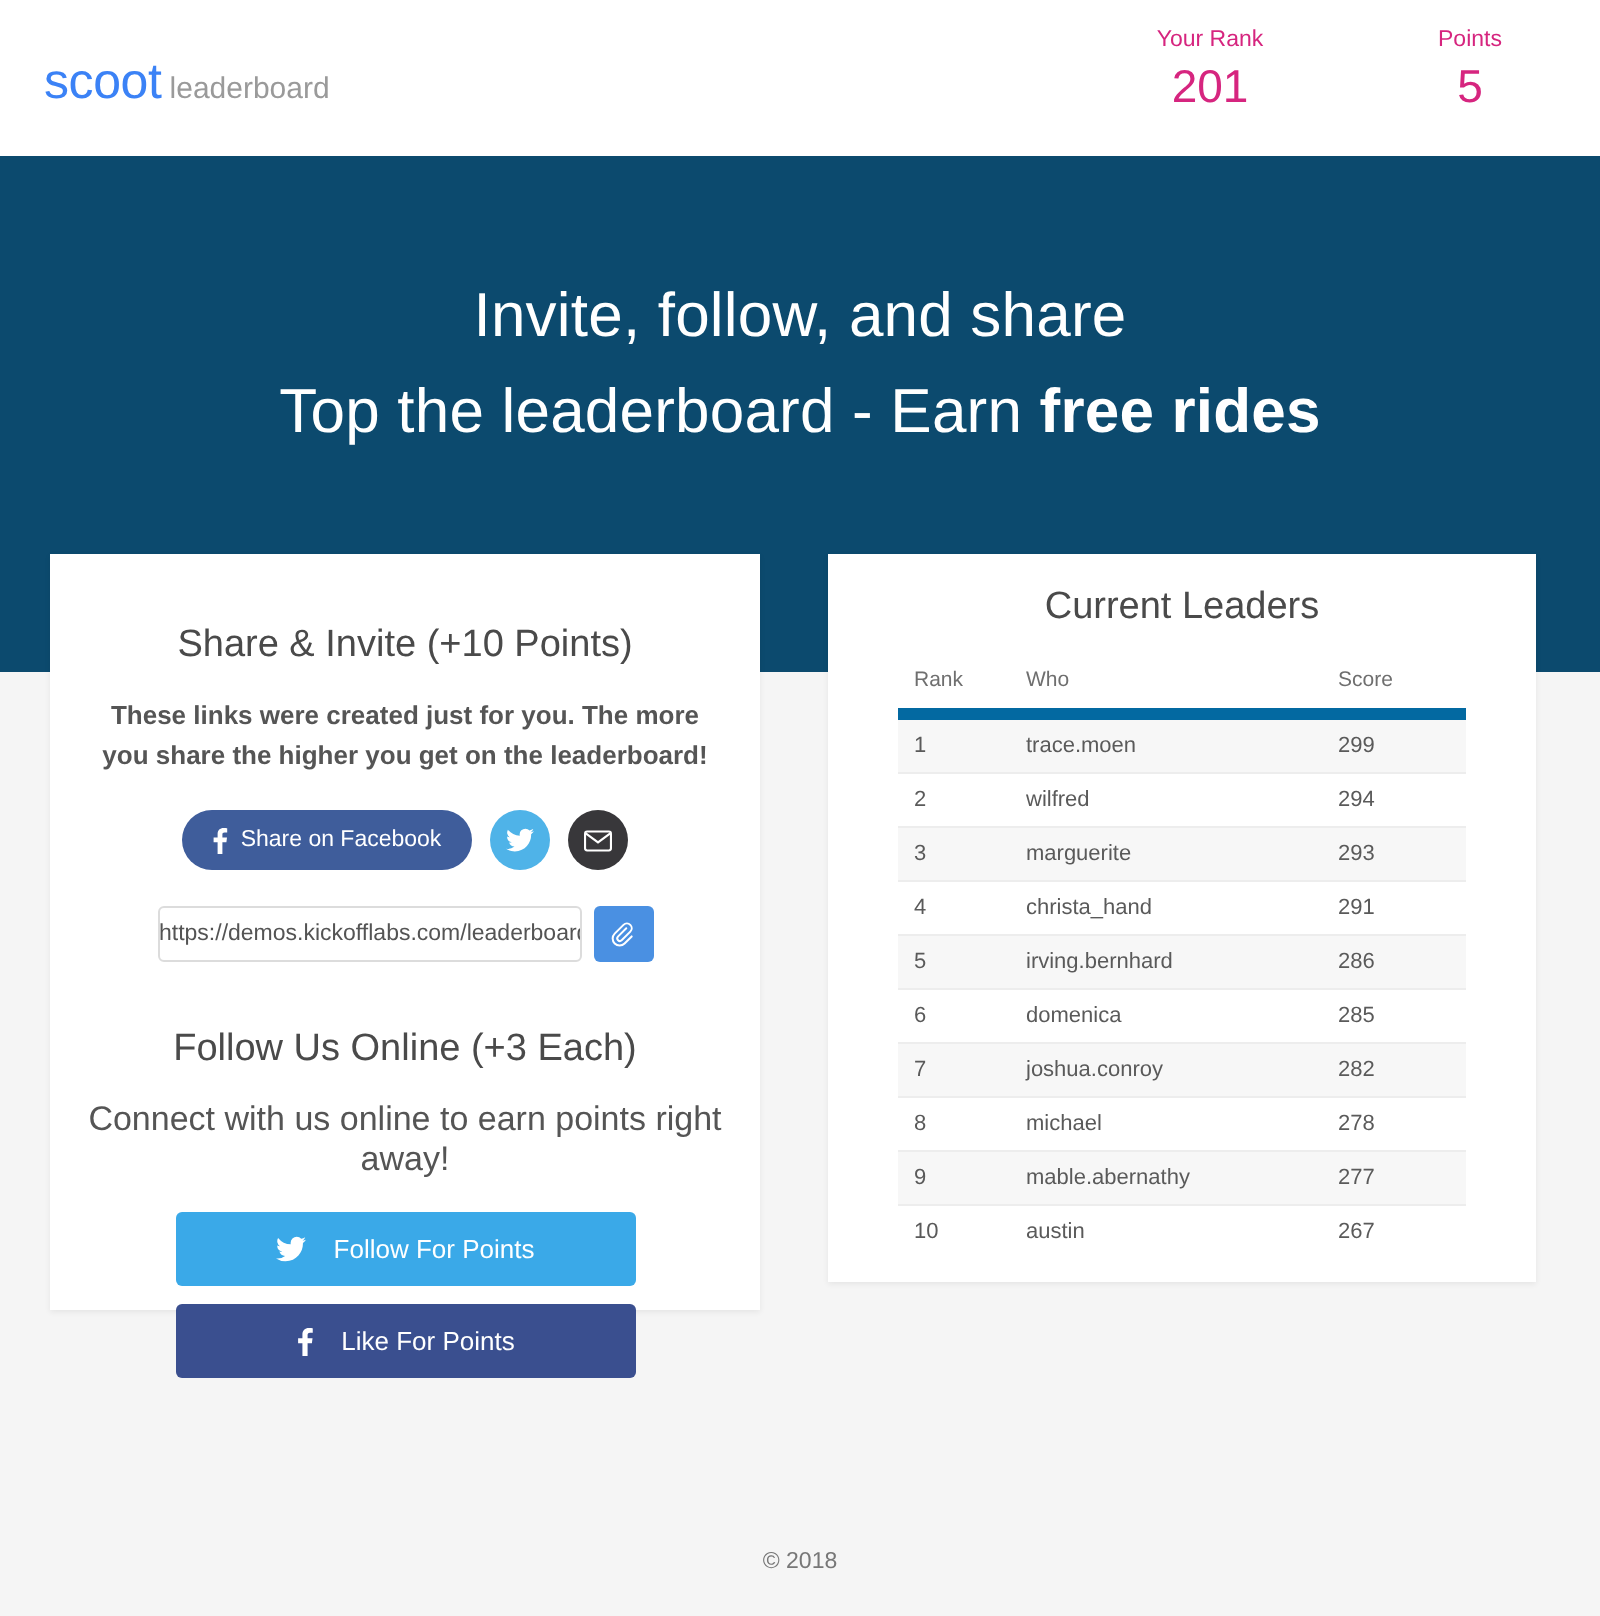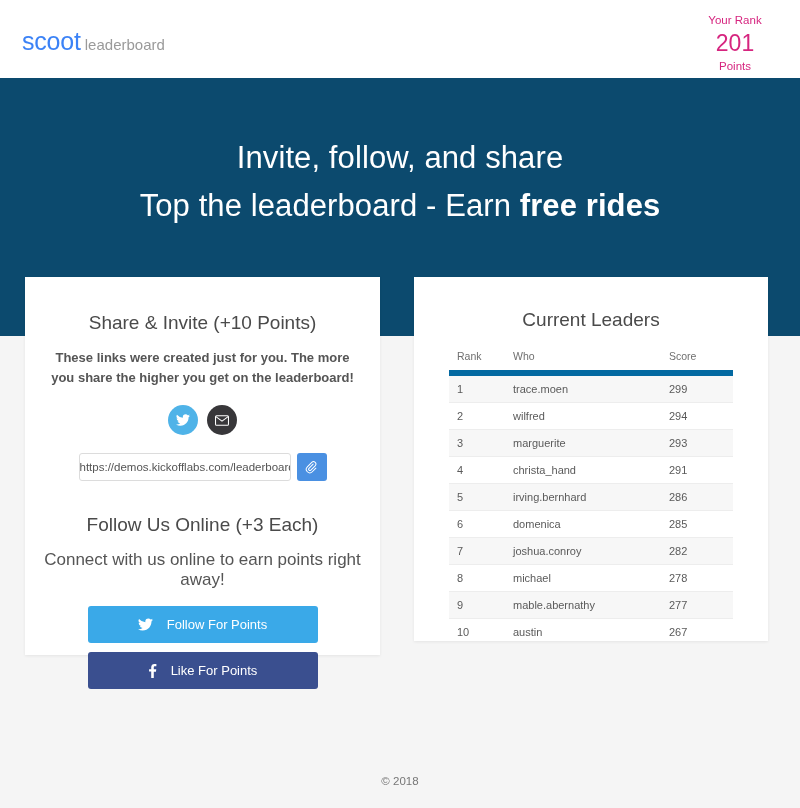--- a/index.html
+++ b/index.html
@@ -47,21 +47,20 @@
     color: #9a9a9a;
     margin-left: 4px;
     font-weight: 400;
   }
 
   .header-stats {
     position: absolute;
     right: 0;
     top: 12px;
     display: flex;
-    flex-direction: column;
   }
   .stat {
     width: 130px;
     text-align: center;
   }
   .stat-label {
     font-size: 11.5px;
     color: #d6257f;
     line-height: 16px;
   }
@@ -230,21 +229,21 @@
     display: inline-flex;
     align-items: center;
     justify-content: center;
     gap: 14px;
     cursor: pointer;
   }
   .wide-tw { background: #3aa9e8; }
   .wide-fb { background: #3a4f8f; }
 
   
-  .leaders-title { margin-top: 32px; }
+  .leaders-title { margin-top: 16px; }
 
   .leader-table {
     margin: 19px auto 0 auto;
     width: 284px;
     border-collapse: collapse;
   }
   .leader-table th {
     text-align: left;
     font-size: 10.5px;
     font-weight: 400;
@@ -307,20 +306,28 @@
   </div>
 </section>
 
 <section class="card card-left">
 
   <h2 class="card-title share-title">Share &amp; Invite (+10 Points)</h2>
   <p class="share-desc">These links were created just for you. The more you share the higher you get on the leaderboard!</p>
 
   <div class="social-row">
 
+    <button class="btn-fb-share">
+      <span>
+        <svg width="8" height="13" viewBox="0 0 8 13" aria-hidden="true">
+          <path fill="#ffffff" d="M5.2 13V7.1h2l.3-2.3H5.2V3.3c0-.66.18-1.1 1.13-1.1H7.6V.1C7.35.07 6.62 0 5.78 0 4 0 2.8 1.08 2.8 3.07v1.71H.8v2.3h2V13h2.4z"></path>
+        </svg>
+      </span>
+      <span>Share on Facebook</span>
+    </button>
 
     <button class="circle-btn circle-tw">
       <span>
         <svg width="14" height="12" viewBox="0 0 16 13" aria-hidden="true">
           <path fill="#ffffff" d="M16 1.54c-.59.26-1.22.44-1.88.52.68-.4 1.2-1.05 1.44-1.81-.63.38-1.33.65-2.08.8A3.28 3.28 0 0 0 11.08 0a3.28 3.28 0 0 0-3.28 3.28c0 .26.03.51.08.75A9.31 9.31 0 0 1 1.11.6a3.27 3.27 0 0 0 1.02 4.38 3.26 3.26 0 0 1-1.49-.41v.04a3.28 3.28 0 0 0 2.63 3.22 3.3 3.3 0 0 1-1.48.06 3.29 3.29 0 0 0 3.07 2.28A6.59 6.59 0 0 1 0 11.54a9.28 9.28 0 0 0 5.03 1.47c6.04 0 9.34-5 9.34-9.34l-.01-.43A6.66 6.66 0 0 0 16 1.54z"></path>
         </svg>
       </span>
     </button>
 
     <button class="circle-btn circle-mail">

